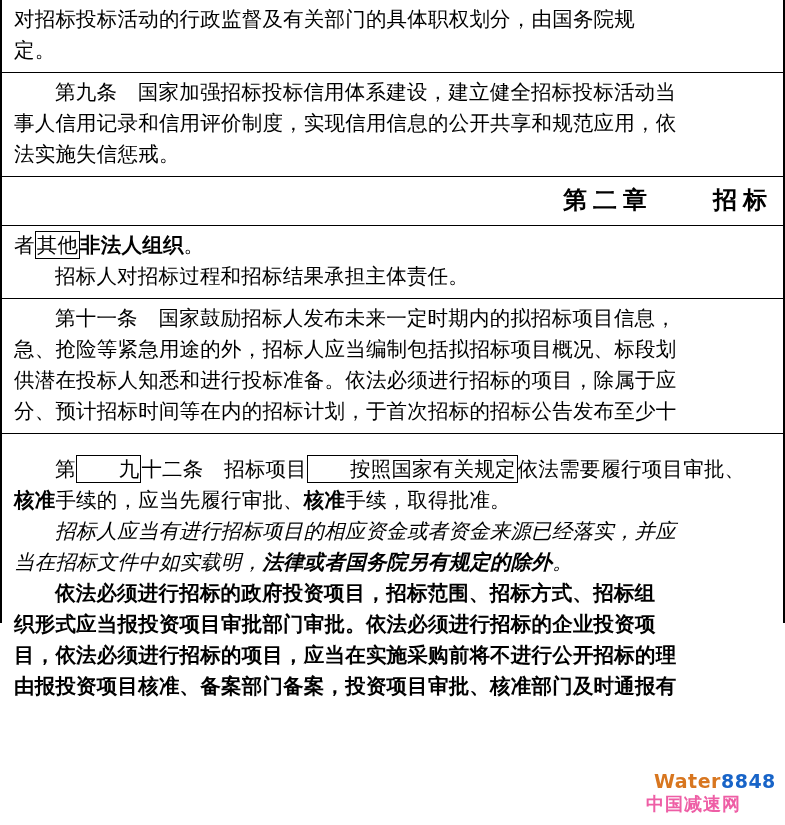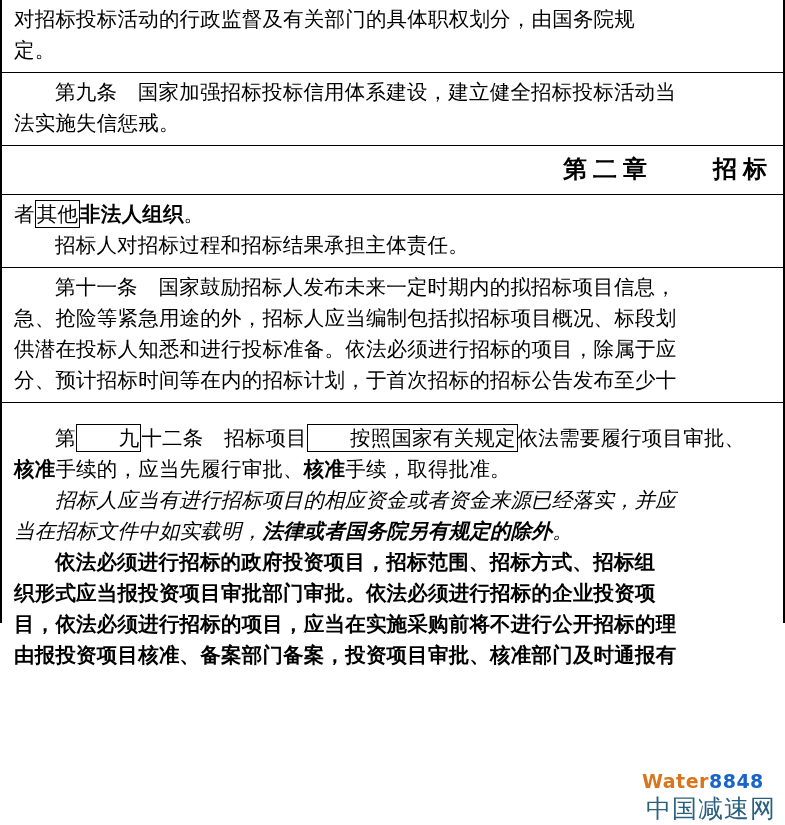--- a/index.html
+++ b/index.html
@@ -69,55 +69,56 @@
     position: absolute;
     left: 640px;
     top: 770px;
     width: 150px;
     height: 52px;
     pointer-events: none;
     font-family: "DejaVu Sans", "Liberation Sans", sans-serif;
   }
   #watermark .wm-line1 {
     position: absolute;
-    left: 0;
+    left: 12px;
     top: 0;
     font-size: 19px;
     font-weight: bold;
     color: #d8761f;
     letter-spacing: 0.5px;
     white-space: nowrap;
   }
   #watermark .wm-line1 .num {
     color: #1864c8;
   }
   #watermark .wm-line2 {
     position: absolute;
     left: 4px;
     top: 22px;
-    font-size: 25px;
-    font-weight: normal;
-    color: #0c4a6e;
+    font-size: 18px;
+    font-weight: bold;
+    color: #ec4899;
     letter-spacing: 1px;
     white-space: nowrap;
     opacity: 0.88;
   }
 </style>
 </head>
 <body>
 
 <div id="page">
 
   <div class="section">
     <p class="para">对招标投标活动的行政监督及有关部门的具体职权划分，由国务院规</p>
     <p class="para">定。</p>
   </div>
 
   <div class="section">
     <p class="para indent2">第九条　国家加强招标投标信用体系建设，建立健全招标投标活动当</p>
+    <p class="para">事人信用记录和信用评价制度，实现信用信息的公开共享和规范应用，依</p>
     <p class="para">法实施失信惩戒。</p>
   </div>
 
   <div class="section">
     <p class="chapter-title">第二章　　招标</p>
   </div>
 
   <div class="section">
     <p class="para">
       <span>者</span><span class="boxed">其他</span><span class="bold">非法人组织</span><span>。</span>

